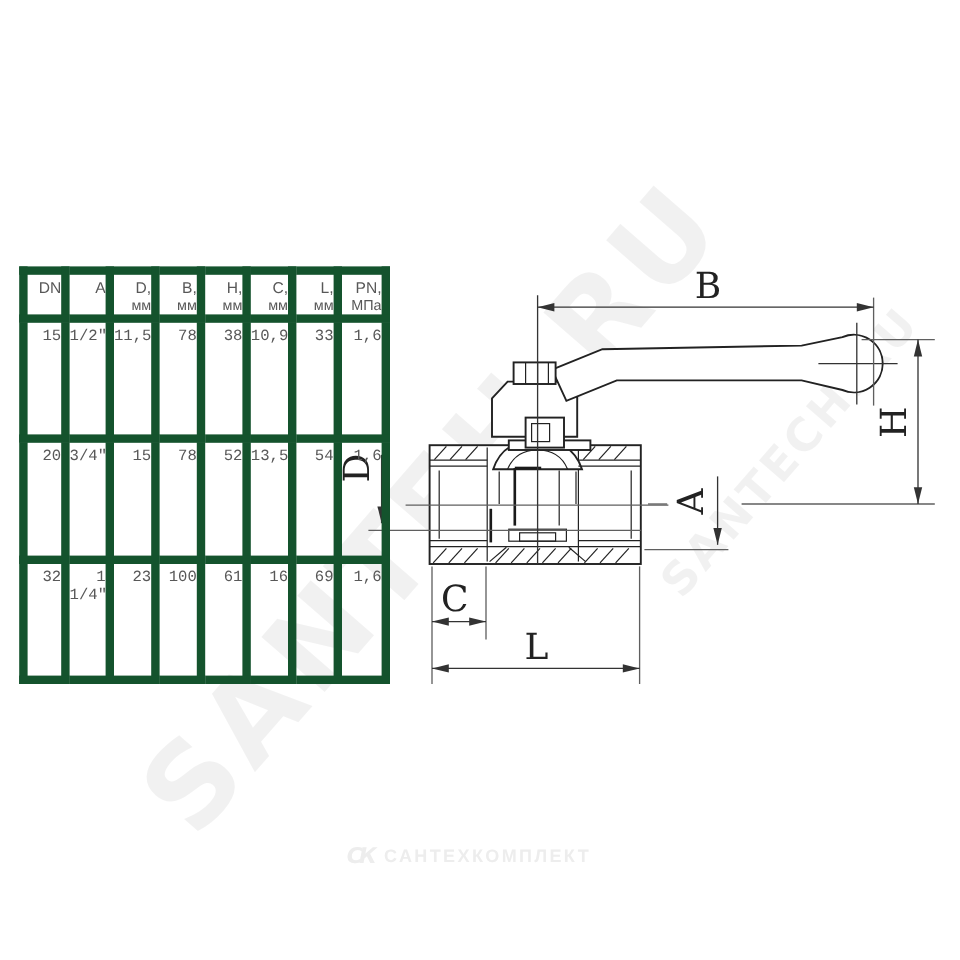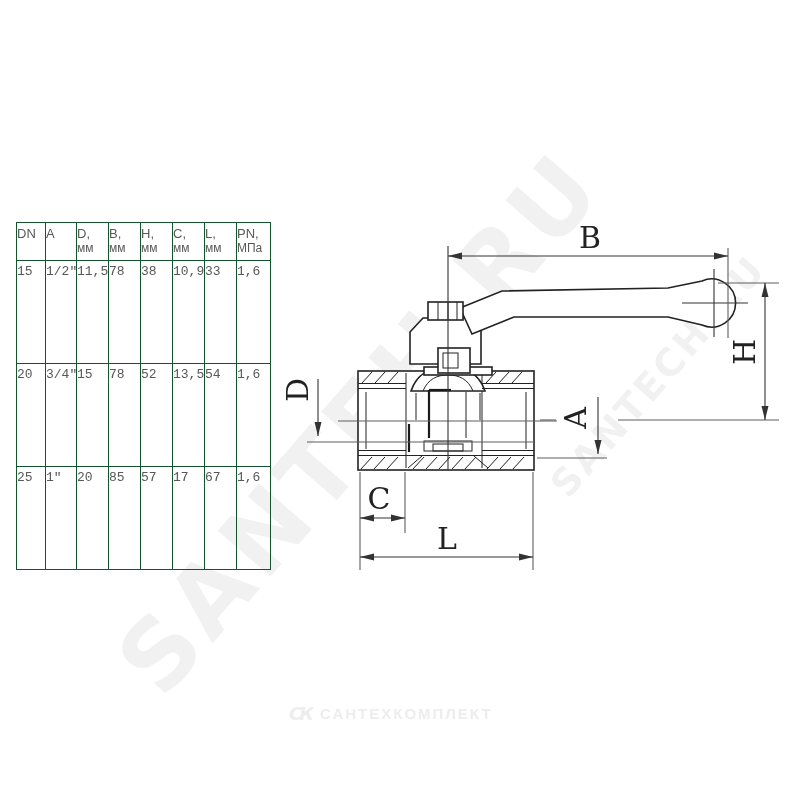--- a/index.html
+++ b/index.html
@@ -7,21 +7,21 @@
     width:800px;height:800px;position:relative;background:#ffffff;
     font-family:"Liberation Sans", sans-serif;overflow:hidden;
   }
   
   .dim-table{
     position:absolute;left:16px;top:222px;width:246px;height:348px;
     border-collapse:collapse;table-layout:fixed;
     font-size:13px;color:#585858;
   }
   .dim-table th,.dim-table td{
-    border:1px solid #14532d;text-align:left;vertical-align:top;
+    border:7px solid #14532d;text-align:right;vertical-align:top;
     padding:4px 0 0 0;font-weight:normal;line-height:1.15;
     white-space:pre-line;overflow:hidden;
   }
   .dim-table thead tr{height:38px;}
   .dim-table tbody tr{height:51.7px;font-family:Liberation Mono, monospace;}
   .dim-table .sub{font-size:12px;display:block;}
   
   .drawing-svg{position:absolute;left:0;top:0;}
   .outline{fill:#ffffff;stroke:#222222;stroke-width:1.6;}
   .thin{stroke:#222222;stroke-width:1;fill:none;}
@@ -203,27 +203,28 @@
         <td>20</td>
         <td>3/4"</td>
         <td>15</td>
         <td>78</td>
         <td>52</td>
         <td>13,5</td>
         <td>54</td>
         <td>1,6</td>
       </tr>
       <tr>
-        <td>25</td>
-        <td>1"</td>
-        <td>20</td>
-        <td>85</td>
-        <td>57</td>
-        <td>17</td>
-        <td>67</td>
+        <td>32</td>
+        <td>1
+1/4"</td>
+        <td>23</td>
+        <td>100</td>
+        <td>61</td>
+        <td>16</td>
+        <td>69</td>
         <td>1,6</td>
       </tr>
     </tbody>
 </table>
 
 <div class="footer-logo">
   <span class="logo-mark">СК</span>
   <span class="logo-text">САНТЕХКОМПЛЕКТ</span>
 </div>
 

